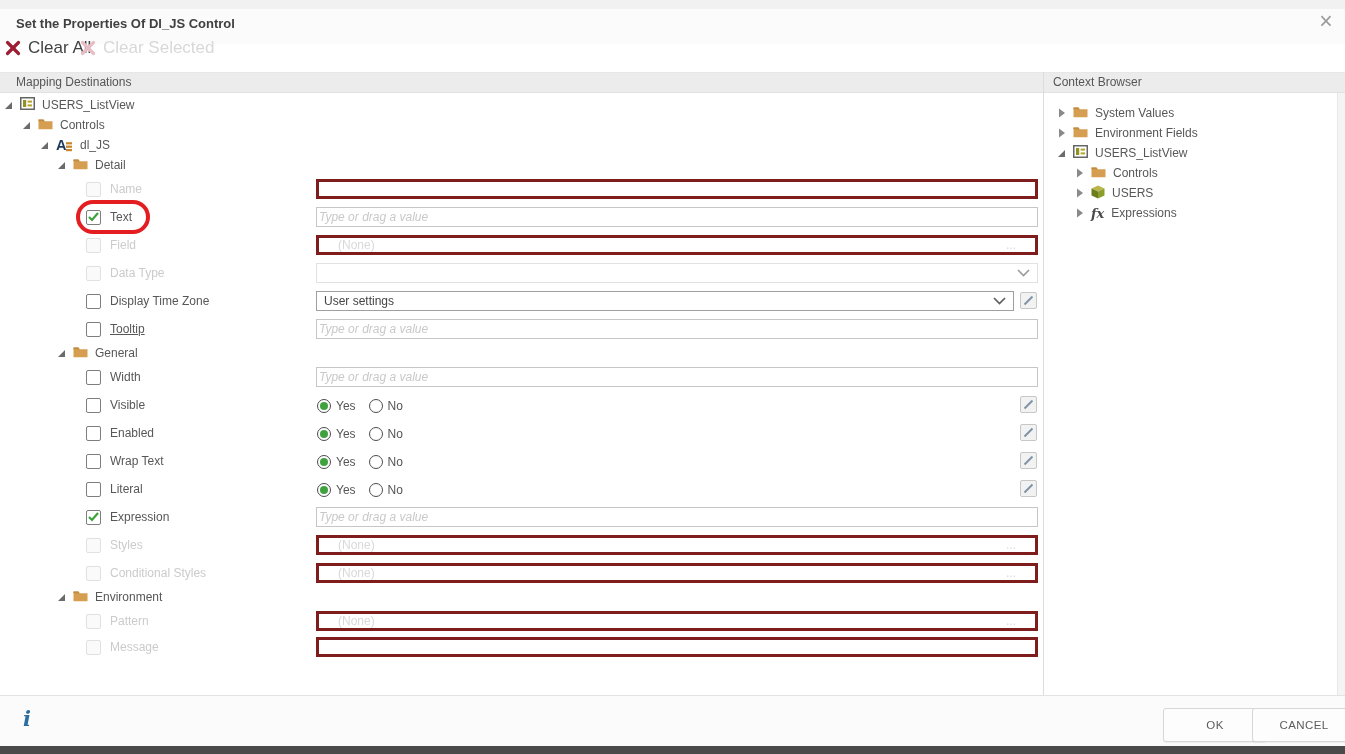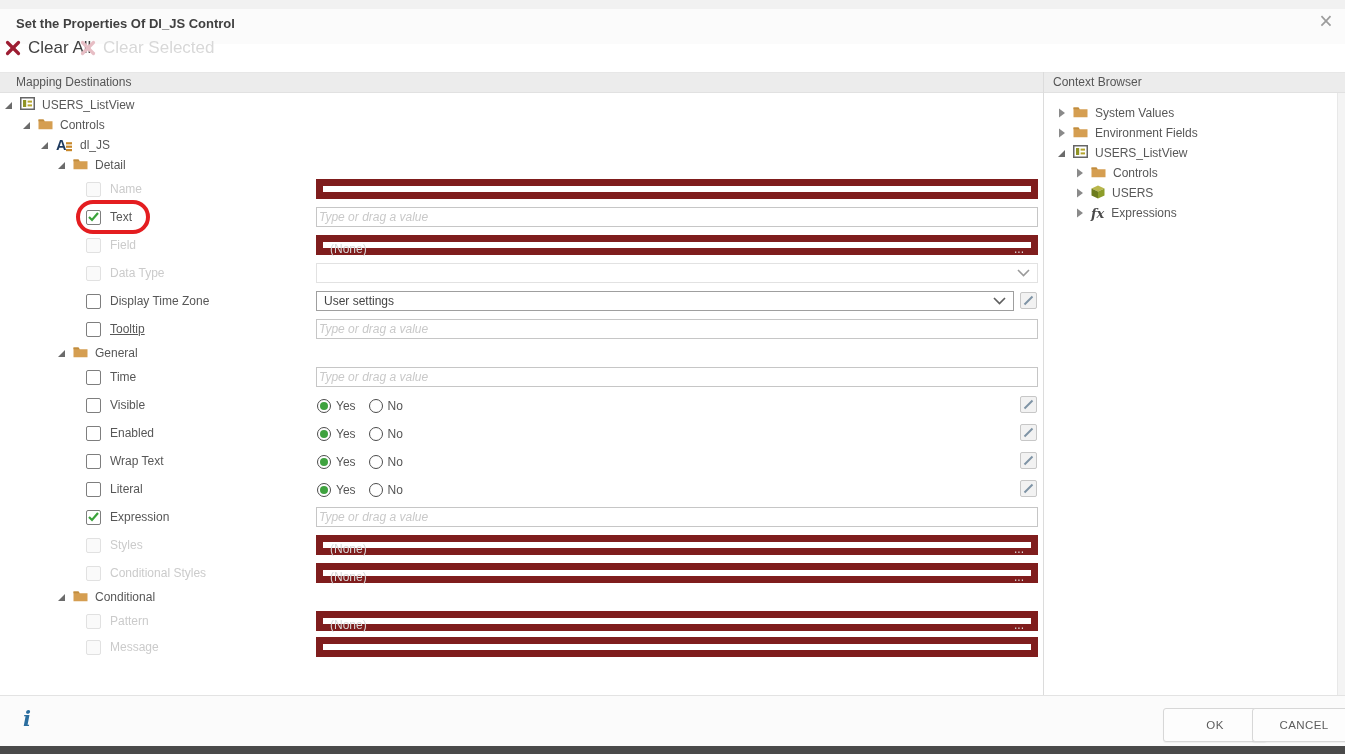--- a/index.html
+++ b/index.html
@@ -27,21 +27,21 @@
   .exp{flex:0 0 auto;}
   .dis{color:#cbcbcb;}
   .cb{width:15px;height:15px;border:1px solid #7e7e7e;border-radius:2px;background:#fff;box-sizing:border-box;
       display:inline-flex;align-items:center;justify-content:center;flex:0 0 auto;}
   .cb.disabled{border-color:#e1e1e1;background:#fafafa;}
   .annot{position:absolute;left:76px;top:200px;width:74px;height:34px;border:4px solid #e41d20;border-radius:17px;box-sizing:border-box;pointer-events:none;}
   
   .fld{position:absolute;left:316px;width:722px;height:20px;box-sizing:border-box;font-size:12px;font-family:"Liberation Sans",sans-serif;}
   input.fld{border:1px solid #c6c6c6;padding:0 2px;color:#444;outline:none;}
   input.fld::placeholder{font-style:italic;color:#c9c9c9;}
-  .disfld{border:7px solid #7f1d1d;color:#d9d9d9;display:flex;align-items:flex-start;justify-content:space-between;padding:0 7px;}
+  .disfld{border:3px solid #7f1d1d;color:#d9d9d9;display:flex;align-items:flex-start;justify-content:space-between;padding:0 19px;}
   .sel{border:1px solid #e2e2e2;display:flex;align-items:center;justify-content:flex-end;padding:0 7px;background:#fff;cursor:pointer;}
   .sel2{border:1px solid #9f9f9f;width:698px;display:flex;align-items:center;justify-content:space-between;
         padding:0 7px;color:#444;background:#fff;cursor:pointer;}
   .slashbtn{position:absolute;left:1020px;width:17px;height:17px;box-sizing:border-box;border:1px solid #c7c7c7;
             background:#f2f2f2;border-radius:2px;display:flex;align-items:center;justify-content:center;cursor:pointer;}
   .radios{position:absolute;left:317px;display:flex;align-items:center;font-size:12px;color:#555;height:15px;}
   .radio{width:14px;height:14px;border:1.5px solid #4c4c4c;border-radius:50%;background:#fff;box-sizing:border-box;
          display:inline-flex;align-items:center;justify-content:center;flex:0 0 auto;cursor:pointer;}
   .radio .dot{width:8px;height:8px;border-radius:50%;background:#3fa23f;}
   .rlbl{margin:0 13px 0 5px;}
@@ -171,21 +171,21 @@
         <polygon points="8,1 8,8 1,8" fill="#6b6b6b"></polygon>
       </svg>
     <span class="gap"><svg width="15" height="13" viewBox="0 0 15 13">
           <path d="M0.5 2.5h5l1.2 1.8h7.8v8h-14z" fill="#d59e51"></path>
           <path d="M0.5 2.5h5l1.2 1.8h-6.2z" fill="#c08c3e"></path>
         </svg></span>
     <span>General</span>
   </div>
   <div class="trow" style="top:367px;left:86px;">
     <span class="cb gap2"></span>
-    <span>Time</span>
+    <span>Width</span>
   </div>
   <div class="trow" style="top:395px;left:86px;">
     <span class="cb gap2"></span>
     <span>Visible</span>
   </div>
   <div class="trow" style="top:423px;left:86px;">
     <span class="cb gap2"></span>
     <span>Enabled</span>
   </div>
   <div class="trow" style="top:451px;left:86px;">
@@ -214,21 +214,21 @@
   </div>
 
   <div class="trow" style="top:587px;left:57px;">
     <svg class="exp gap" width="9" height="9" viewBox="0 0 9 9">
         <polygon points="8,1 8,8 1,8" fill="#6b6b6b"></polygon>
       </svg>
     <span class="gap"><svg width="15" height="13" viewBox="0 0 15 13">
           <path d="M0.5 2.5h5l1.2 1.8h7.8v8h-14z" fill="#d59e51"></path>
           <path d="M0.5 2.5h5l1.2 1.8h-6.2z" fill="#c08c3e"></path>
         </svg></span>
-    <span>Conditional</span>
+    <span>Environment</span>
   </div>
   <div class="trow" style="top:611px;left:86px;">
     <span class="cb disabled gap2"></span>
     <span class="dis">Pattern</span>
   </div>
   <div class="trow" style="top:637px;left:86px;">
     <span class="cb disabled gap2"></span>
     <span class="dis">Message</span>
   </div>
 

